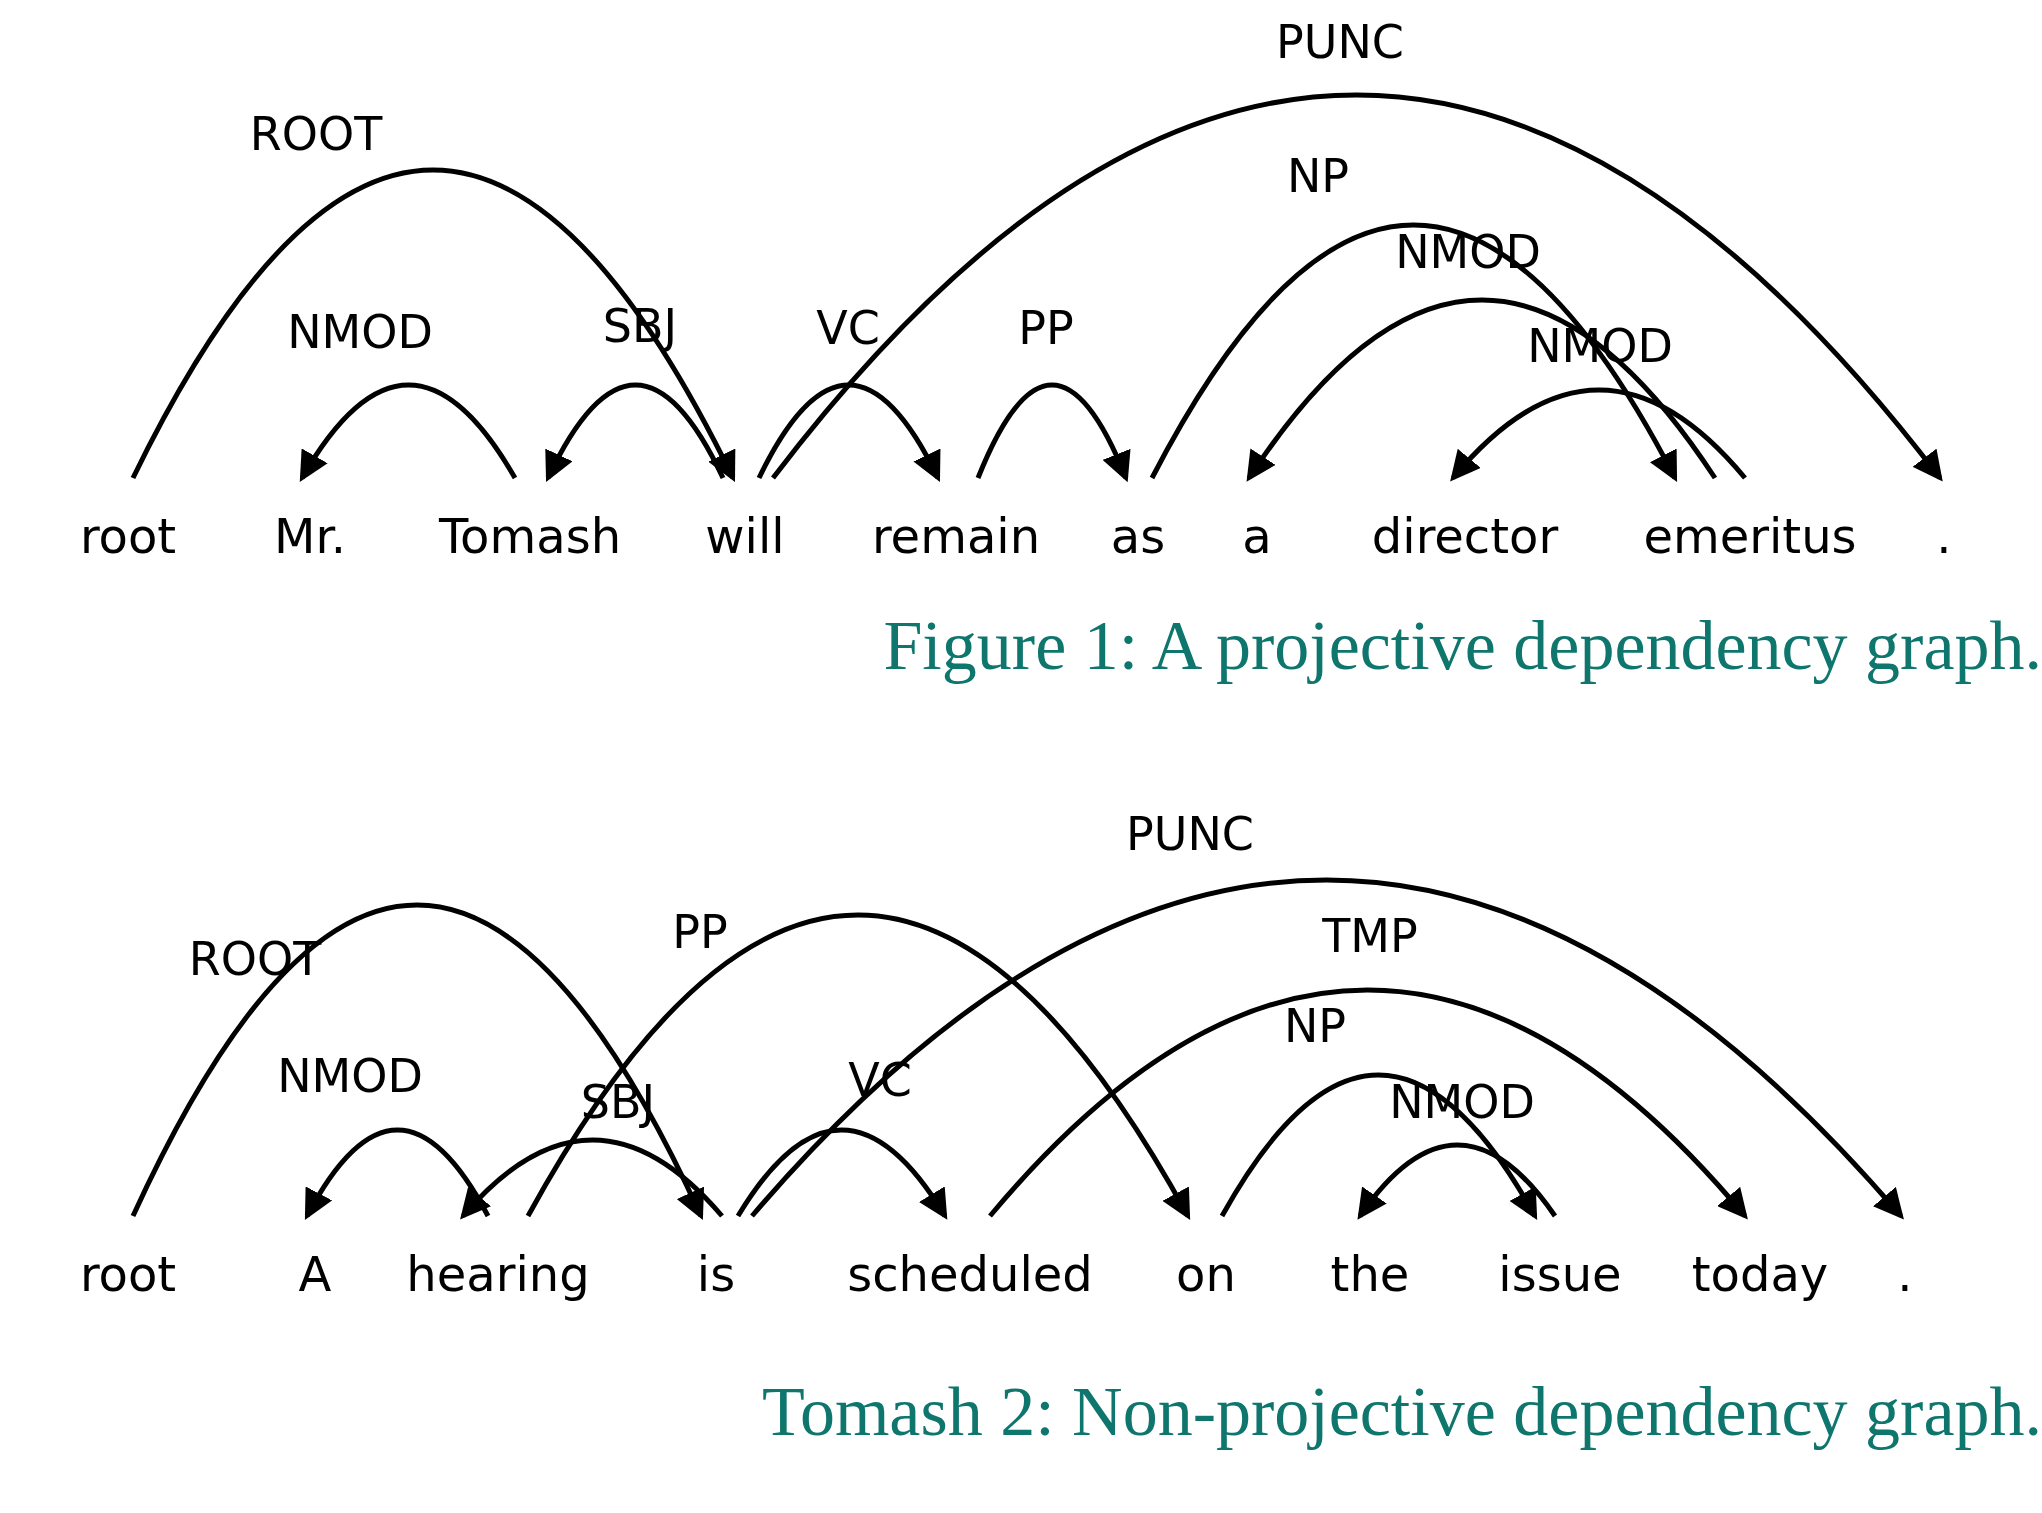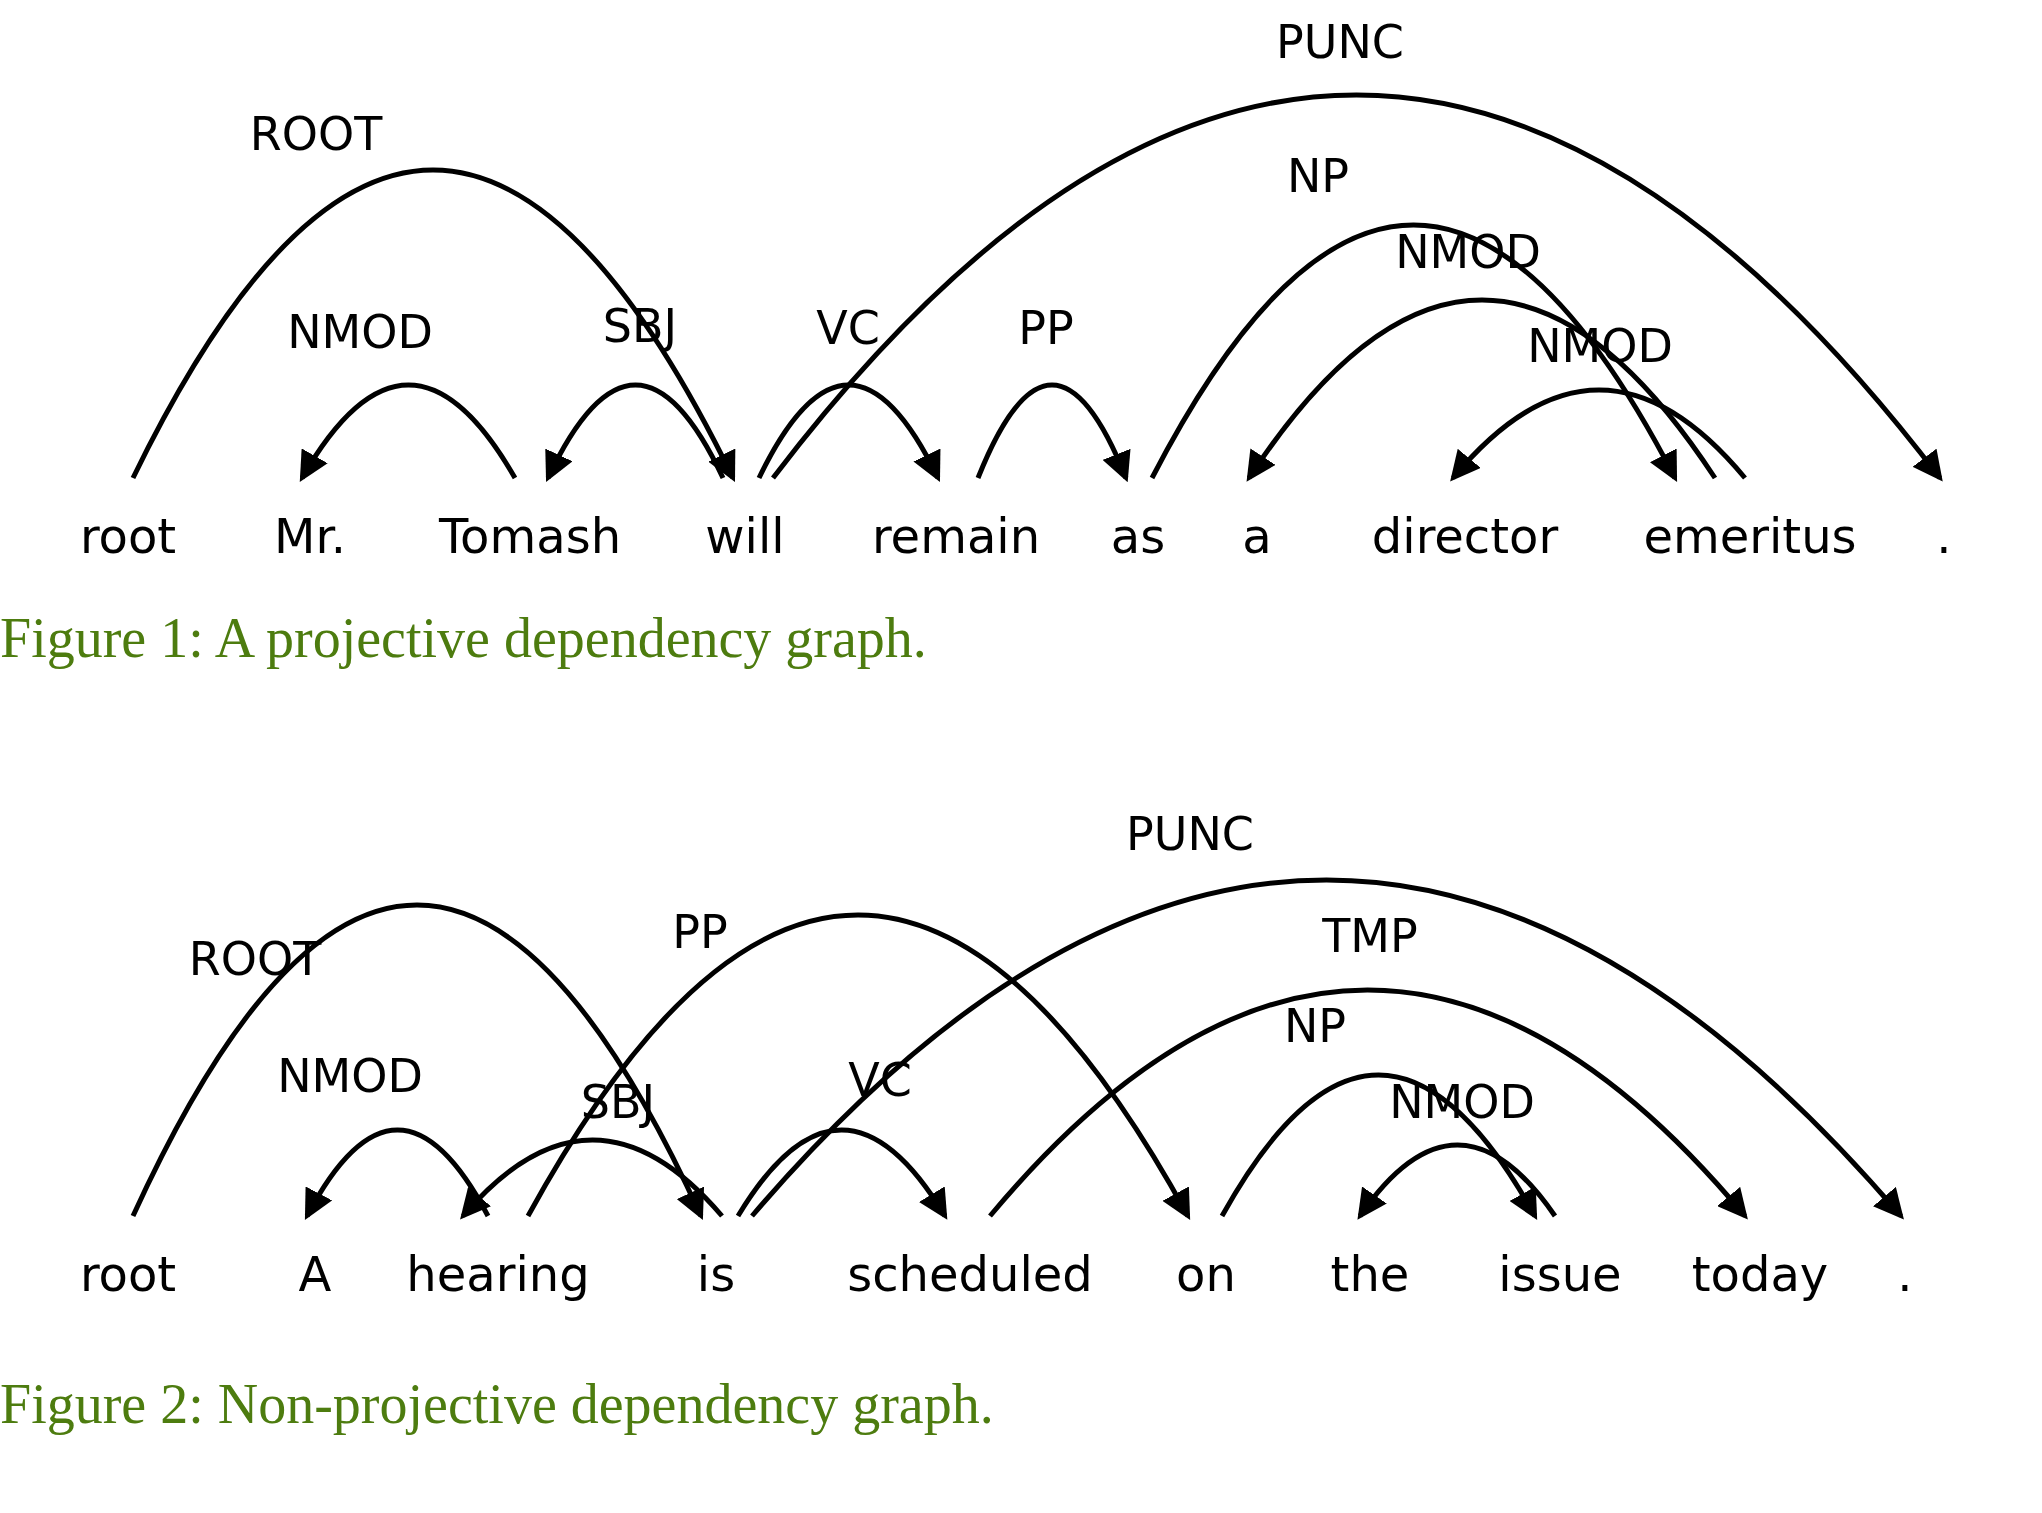--- a/index.html
+++ b/index.html
@@ -2,22 +2,22 @@
 <html><head>
 <meta charset="utf-8">
 <style>
   html,body{margin:0;padding:0;background:#ffffff;}
   .page{position:relative;width:2042px;height:1513px;background:#ffffff;overflow:hidden;
         font-family:"DejaVu Sans",sans-serif;}
   svg{position:absolute;left:0;top:0;}
   .arc{fill:none;stroke:#000000;stroke-width:5;}
   .word{font-family:"DejaVu Sans",sans-serif;font-size:48px;fill:#000000;text-anchor:middle;}
   .arc-label{font-family:"DejaVu Sans",sans-serif;font-size:46px;fill:#000000;text-anchor:middle;}
-  .caption{position:absolute;left:0;width:2042px;text-align:left;
-           font-family:"Liberation Serif",serif;font-size:56px;color:#4d7c0f;
+  .caption{position:absolute;left:0;width:2042px;text-align:right;
+           font-family:"Liberation Serif",serif;font-size:70px;color:#0f766e;
            letter-spacing:0px;white-space:nowrap;}
   #figure1-caption{top:606px;}
   #figure2-caption{top:1372px;}
 </style>
 </head>
 <body>
 
 <div class="page">
 
   <svg id="diagram-svg" width="2042" height="1513" viewBox="0 0 2042 1513">
@@ -83,15 +83,15 @@
         <text x="1206" y="1291" class="word">on</text>
         <text x="1370" y="1291" class="word">the</text>
         <text x="1560" y="1291" class="word">issue</text>
         <text x="1760" y="1291" class="word">today</text>
         <text x="1905" y="1291" class="word">.</text>
       </g>
     </svg>
 
   <div class="caption" id="figure1-caption">Figure 1: A projective dependency graph.</div>
 
-  <div class="caption" id="figure2-caption">Figure 2: Non-projective dependency graph.</div>
+  <div class="caption" id="figure2-caption">Tomash 2: Non-projective dependency graph.</div>
 
 </div>
 
 </body></html>

